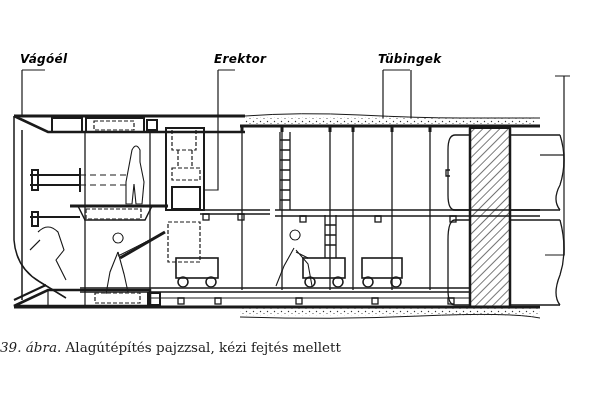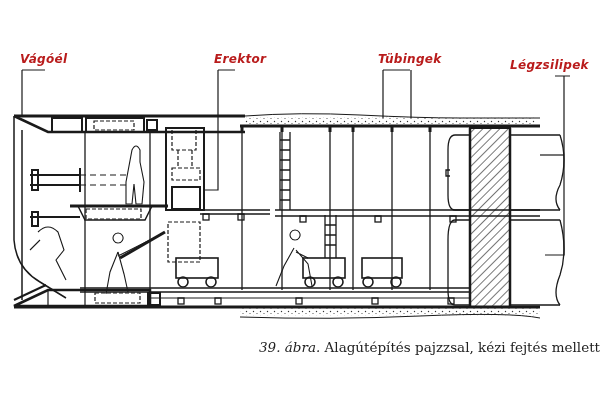--- a/index.html
+++ b/index.html
@@ -1,23 +1,23 @@
 <!DOCTYPE html>
 <html><head>
 <meta charset="utf-8">
 <style>
   html, body { margin:0; padding:0; background:#ffffff; }
   body { width:600px; height:400px; position:relative; overflow:hidden; font-family:"DejaVu Serif", serif; }
   .figure { position:absolute; left:0; top:0; width:600px; height:400px; }
   .label {
     position:absolute; font-family:"DejaVu Sans", sans-serif; font-style:italic; font-weight:bold;
-    font-size:12px; color:#b91c1c; letter-spacing:0.3px; white-space:nowrap;
+    font-size:12px; color:#000000; letter-spacing:0.3px; white-space:nowrap;
   }
   .caption {
-    position:absolute; left:0; width:600px; top:339px; text-align:right;
+    position:absolute; left:0; width:600px; top:339px; text-align:left;
     font-family:"DejaVu Serif", serif; font-size:13.5px; color:#222;
   }
   .caption .num { font-style:italic; }
   .caption .abra { font-style:italic; }
 </style>
 </head>
 <body>
 
 <div class="figure">
 <svg width="600" height="400" viewBox="0 0 600 400" xmlns="http://www.w3.org/2000/svg">
@@ -161,20 +161,19 @@
       <path d="M510 220 H560 M510 305 H560"></path>
       <path d="M560 220 Q568 250 560 275 Q552 295 560 305"></path>
       <path d="M450 170 h-4 v6 h4"></path>
     </g>
   </g>
 </svg>
 
 <span class="label" style="left:20px; top:52px;">Vágóél</span>
 <span class="label" style="left:214px; top:52px;text-align:center;">Erektor</span>
 <span class="label" style="left:378px; top:52px;text-align:center;">Tübingek</span>
-<span class="label" style="left:510px; top:58px;">Légzsilipek</span>
 </div>
 
 <div class="caption">
   <span class="num">39.</span>
   <span class="abra">ábra.</span>
   <span>Alagútépítés pajzzsal, kézi fejtés mellett</span>
 </div>
 
 </body></html>

